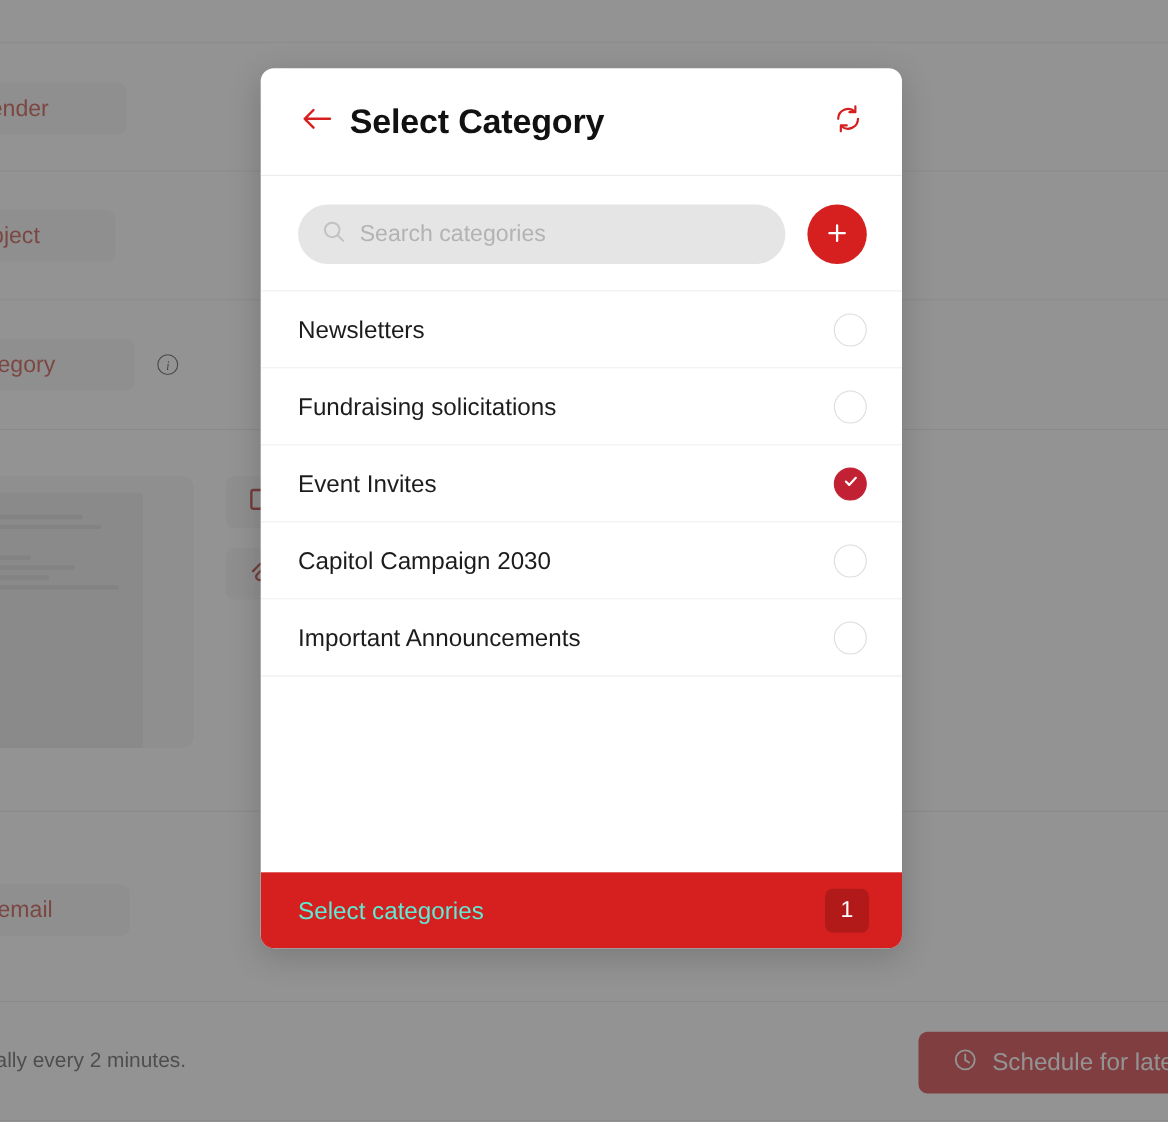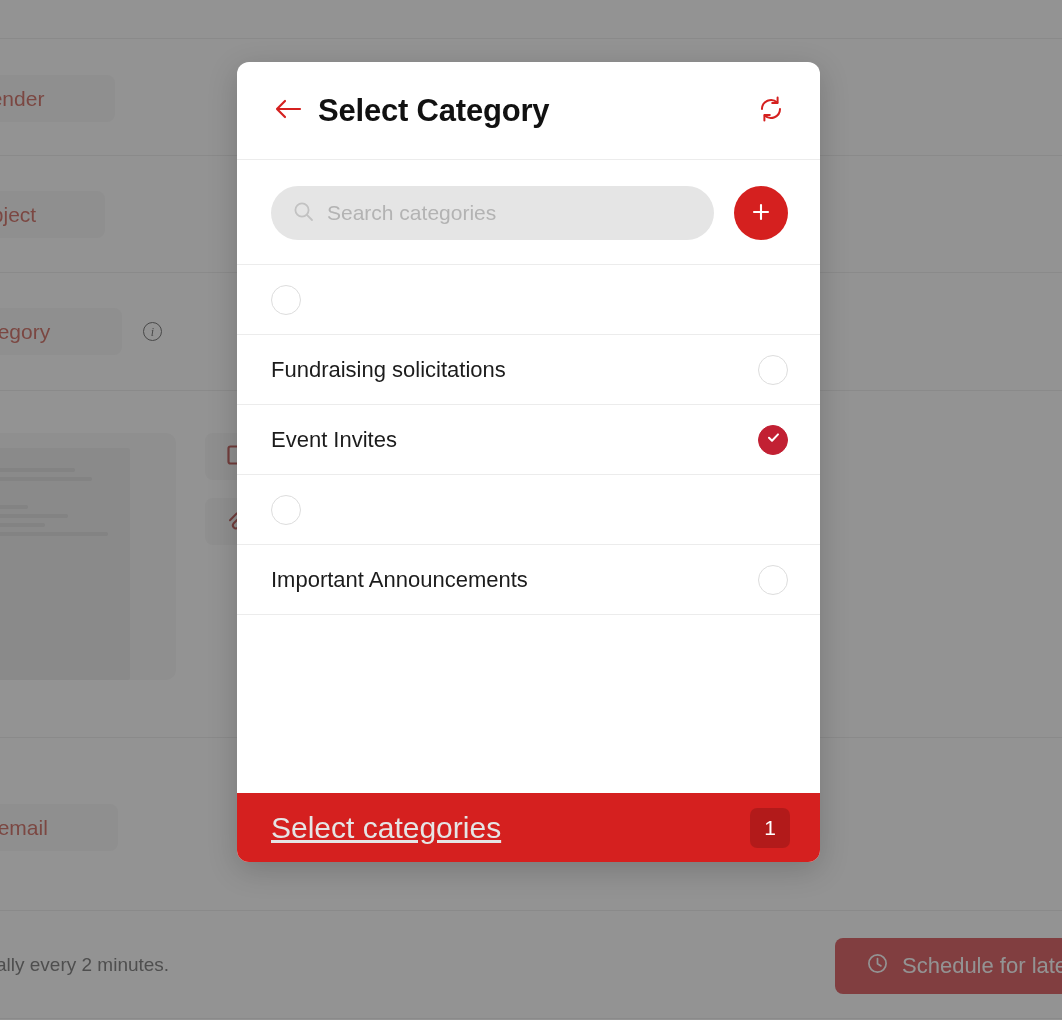--- a/index.html
+++ b/index.html
@@ -201,24 +201,23 @@
   
   #modal-footer {
     flex: 0 0 69px;
     height: 69px;
     background: #d5201f;
     display: flex; align-items: center;
     padding: 0 30px 0 34px;
     cursor: pointer;
   }
   #footer-label {
-    color: #e5e5e5;
-    font-size: 30px;
+    color: #5eead4;
+    font-size: 22px;
     flex: 1 1 auto;
-    text-decoration: underline;
   }
   #footer-count {
     width: 40px; height: 40px;
     background: rgba(0,0,0,0.16);
     border-radius: 7px;
     color: #ffffff;
     font-size: 21px;
     display: flex; align-items: center; justify-content: center;
   }
 </style>
@@ -333,35 +332,37 @@
       <span>
         <svg width="24" height="24" viewBox="0 0 24 24" fill="none">
           <path d="M12 5 V19 M5 12 H19" stroke="#ffffff" stroke-width="2.1" stroke-linecap="round"></path>
         </svg>
       </span>
     </button>
   </div>
 
   <div id="category-list">
       <div class="category-row">
+        <div class="category-label">Newsletters</div>
         <div class="radio"></div>
       </div>
       <div class="category-row">
         <div class="category-label">Fundraising solicitations</div>
         <div class="radio"></div>
       </div>
       <div class="category-row">
         <div class="category-label">Event Invites</div>
         <div class="radio checked">
           <span class="tick"><svg width="17" height="17" viewBox="0 0 17 17" fill="none">
               <path d="M4 8.8 L7 11.8 L13 5.4" stroke="#ffffff" stroke-width="2" stroke-linecap="round" stroke-linejoin="round"></path>
             </svg></span>
         </div>
       </div>
       <div class="category-row">
+        <div class="category-label">Capitol Campaign 2030</div>
         <div class="radio"></div>
       </div>
       <div class="category-row">
         <div class="category-label">Important Announcements</div>
         <div class="radio"></div>
       </div>
     </div>
 
   <div id="modal-footer">
     <div id="footer-label">Select categories</div>

